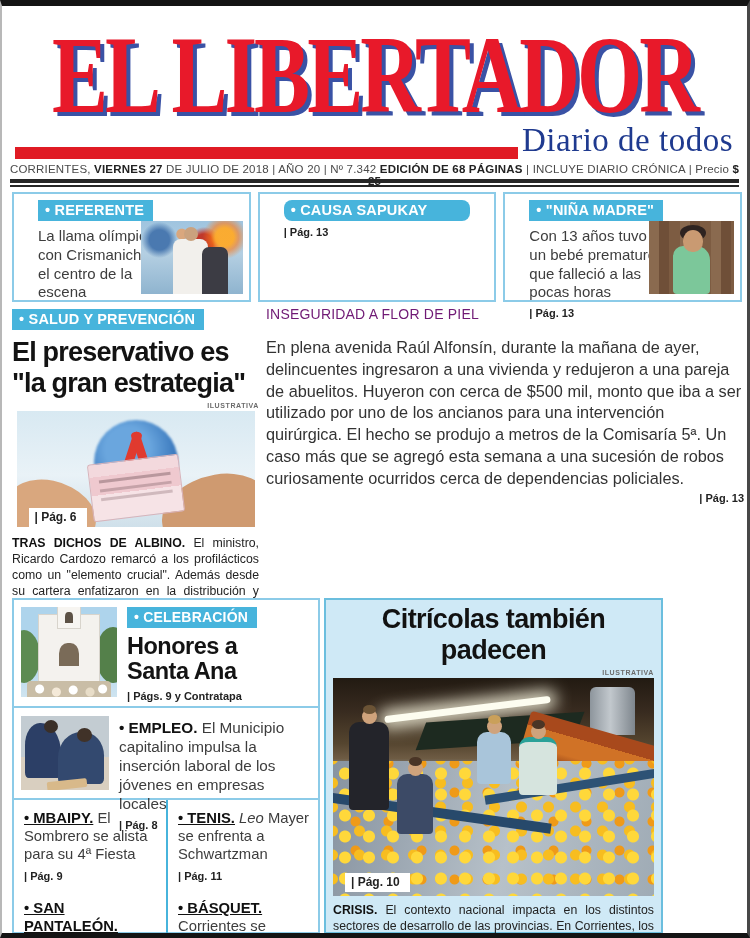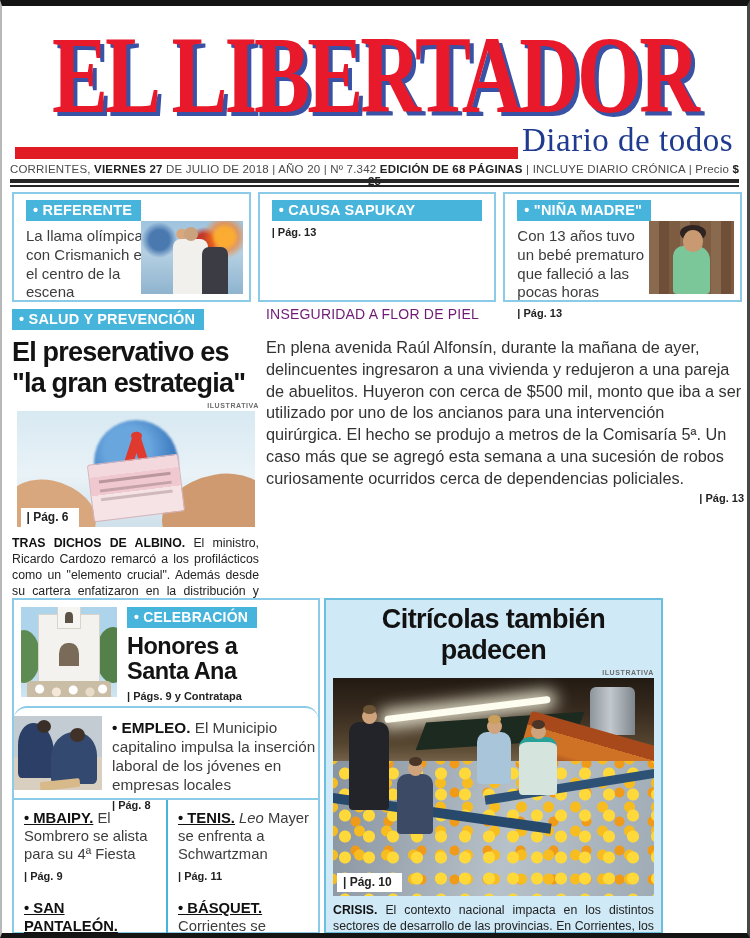--- a/index.html
+++ b/index.html
@@ -27,26 +27,26 @@
     position:absolute; top:157px; left:0; width:100%; text-align:center;
     font-size:11.5px; color:#4a4a4a; letter-spacing:0.2px;
   }
   .dateline b{ color:#222; }
   .double-rule{
     position:absolute; top:173px; left:8px; right:8px; height:8px;
     border-top:4px solid #262626; border-bottom:2px solid #262626;
   }
   
   .topboxes{ position:absolute; top:186px; left:10px; width:730px; height:110px; display:flex; gap:7px; }
-  .tbox{ flex:1; border:2px solid #8ccbe8; background:#fff; position:relative; padding:6px 12px; }
+  .tbox{ flex:1; border:2px solid #8ccbe8; background:#fff; position:relative; padding:6px 24px; }
   .tag-bar{
     display:inline-block; background:#47b4dc; color:#fff; font-weight:700;
     font-size:14.5px; padding:2px 9px 3px 7px; letter-spacing:0.2px;
   }
-  .tag-bar.full{ display:block; }
+  .tag-bar.full{ display:block;border-radius:8px; }
   .tbox-text{ font-size:15px; color:#3d3d3d; line-height:1.25; margin-top:6px; }
   .tbox.with-photo .tbox-text{ padding-right:4px; width:132px; }
   .pageref{ font-size:11px; font-weight:700; color:#222; margin-top:5px; }
   .tbox-photo{ position:absolute; top:27px; right:6px; bottom:6px; overflow:hidden; }
   
   .ph-referente{ width:102px;
     background:
       radial-gradient(circle at 82% 22%, rgba(255,170,40,.95) 0 9px, rgba(255,120,20,.6) 14px, rgba(0,0,0,0) 22px),
       radial-gradient(circle at 18% 26%, #4a79b0 0 10px, rgba(0,0,0,0) 18px),
       radial-gradient(circle at 62% 30%, #c0392b 0 9px, rgba(0,0,0,0) 16px),
@@ -72,21 +72,21 @@
   .ph-condon .globe{ position:absolute; left:50%; top:8%; width:84px; height:84px; margin-left:-42px; border-radius:50%;
     background:radial-gradient(circle at 40% 35%, #6aa6de 0 30%, #2d6cb4 75%, #1f5596 100%); filter:blur(1px); }
   .ph-condon .ribbon-l, .ph-condon .ribbon-r{ position:absolute; top:18%; left:50%; width:9px; height:46px; background:#e03a2f; border-radius:4px; }
   .ph-condon .ribbon-l{ transform:translateX(-9px) rotate(18deg); }
   .ph-condon .ribbon-r{ transform:translateX(1px) rotate(-18deg); }
   .ph-condon .hand-l{ position:absolute; left:-12px; bottom:-18px; width:92px; height:64px; background:#d9a77e; border-radius:50% 60% 20% 40%; transform:rotate(12deg); }
   .ph-condon .hand-r{ position:absolute; right:-16px; bottom:-22px; width:110px; height:74px; background:#cf9a70; border-radius:60% 50% 40% 20%; transform:rotate(-10deg); }
   .ph-condon .packet{ position:absolute; left:50%; top:42%; width:92px; height:58px; margin-left:-46px; transform:rotate(-7deg);
     background:linear-gradient(180deg,#f3d9dd 0 22%, #efc9cf 22% 55%, #f6e3e6 55% 100%); border:1px solid #d8b3ba; border-radius:3px; }
   .ph-condon .packet:before{ content:""; position:absolute; left:10%; top:28%; width:80%; height:3px; background:rgba(120,90,95,.45); box-shadow:0 9px 0 rgba(120,90,95,.35), 0 18px 0 rgba(120,90,95,.3); }
-  .photo-pgbox{ position:absolute; left:4px; bottom:0; background:#fff; padding:2px 10px 3px 6px; font-size:12px; font-weight:700; color:#222; }
+  .photo-pgbox{ position:absolute; left:12px; bottom:0; background:#fff; padding:2px 10px 3px 6px; font-size:12px; font-weight:700; color:#222; }
   .caption{ margin-top:8px; font-size:12.3px; color:#232323; line-height:1.32; text-align:justify; }
   .caption b{ color:#111; }
   
   .main-story{ position:absolute; left:264px; top:300px; width:478px; }
   .kicker{ font-size:14px; color:#701a75; letter-spacing:0.2px; }
   .main-headline{ font-size:56px; font-weight:700; color:#161616; letter-spacing:-2.6px; line-height:1.02; margin-top:6px; }
   .main-body{ margin-top:15px; font-size:16.3px; color:#333; line-height:1.34; }
   .main-story .pageref{ text-align:right; margin-top:2px; }
   
   .bottom-left{ position:absolute; left:10px; top:592px; width:308px; height:336px; border:2px solid #8ccbe8; background:#fff; }
@@ -99,21 +99,21 @@
   .ph-church .tree-l{ position:absolute; left:-14%; top:26%; width:34%; height:58%; background:#5d8b52; border-radius:50%; }
   .ph-church .tree-r{ position:absolute; right:-14%; top:22%; width:36%; height:62%; background:#54804a; border-radius:50%; }
   .ph-church .crowd{ position:absolute; left:6%; bottom:-4%; width:88%; height:22%;
       background:radial-gradient(circle at 15% 40%, #fff 0 4px, transparent 5px),
                  radial-gradient(circle at 35% 55%, #f4e9d8 0 4px, transparent 5px),
                  radial-gradient(circle at 55% 45%, #fff 0 4px, transparent 5px),
                  radial-gradient(circle at 75% 55%, #e8ddc8 0 4px, transparent 5px),
                  radial-gradient(circle at 90% 40%, #fff 0 4px, transparent 5px), #c9bda6; border-radius:4px; }
   .celeb-content .headline2{ font-size:23.5px; font-weight:700; color:#131313; line-height:1.08; letter-spacing:-0.5px; margin-top:6px; }
   .celeb-content .tag-bar{ font-size:14px; }
-  .row-empleo{ display:flex; gap:10px; padding:8px 0; border-top:2px solid #8ccbe8; height:92px;border-radius:13px; }
+  .row-empleo{ display:flex; gap:10px; padding:8px 7px; border-top:2px solid #8ccbe8; height:92px; }
   .ph-empleo{ position:relative; width:88px; height:74px; overflow:hidden; background:linear-gradient(180deg,#c3ccd2 0 55%, #d9cfc0 55% 100%); flex:none; }
   .ph-empleo .boy1{ position:absolute; left:4%; top:10%; width:42%; height:74%; background:#2c3f66; border-radius:40% 55% 10% 10%; }
   .ph-empleo .boy2{ position:absolute; left:42%; top:22%; width:52%; height:70%; background:#33496f; border-radius:50% 45% 10% 10%; }
   .ph-empleo .head1{ position:absolute; left:26%; top:6%; width:14px; height:13px; background:#3a2f28; border-radius:50%; }
   .ph-empleo .head2{ position:absolute; left:64%; top:16%; width:15px; height:14px; background:#403228; border-radius:50%; }
   .ph-empleo .wood{ position:absolute; left:30%; bottom:2%; width:46%; height:12%; background:#d8b98a; border-radius:2px; transform:rotate(-6deg); }
   .empleo-text{ font-size:15.3px; color:#3d3d3d; line-height:1.25; margin-top:2px; }
   .empleo-text b{ color:#111; }
   .briefs{ display:grid; grid-template-columns:1fr 1fr; border-top:2px solid #8ccbe8; height:132px; }
   .brief{ padding:9px 8px 6px 10px; font-size:14.8px; color:#3d3d3d; line-height:1.22; }

